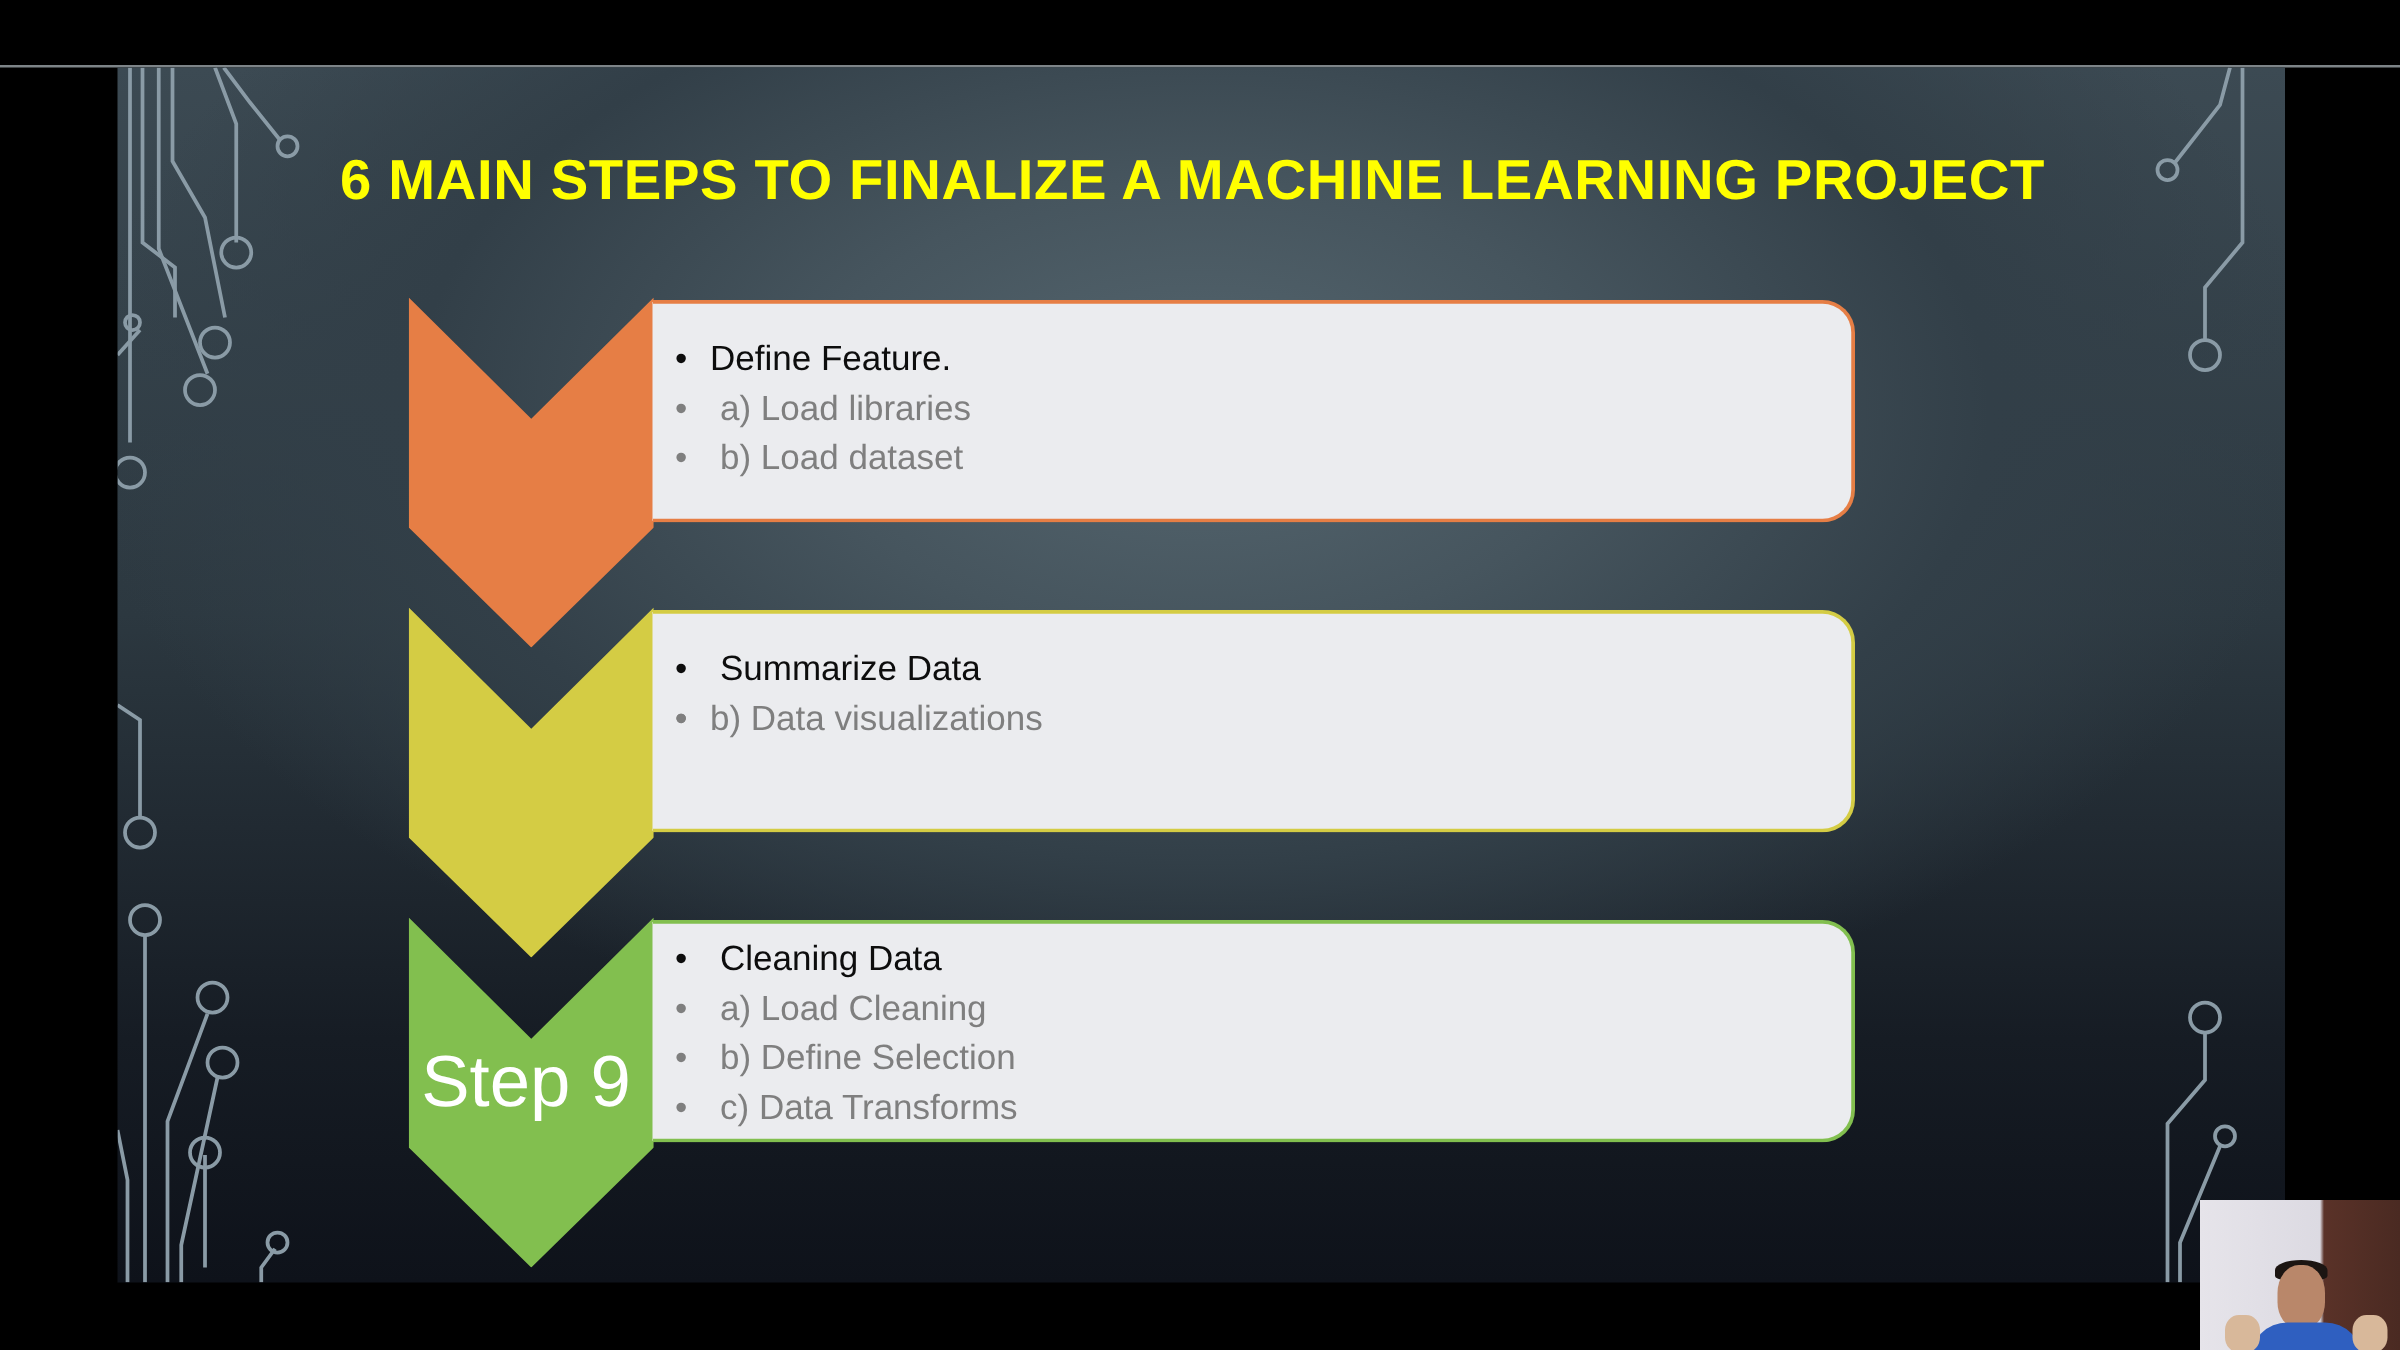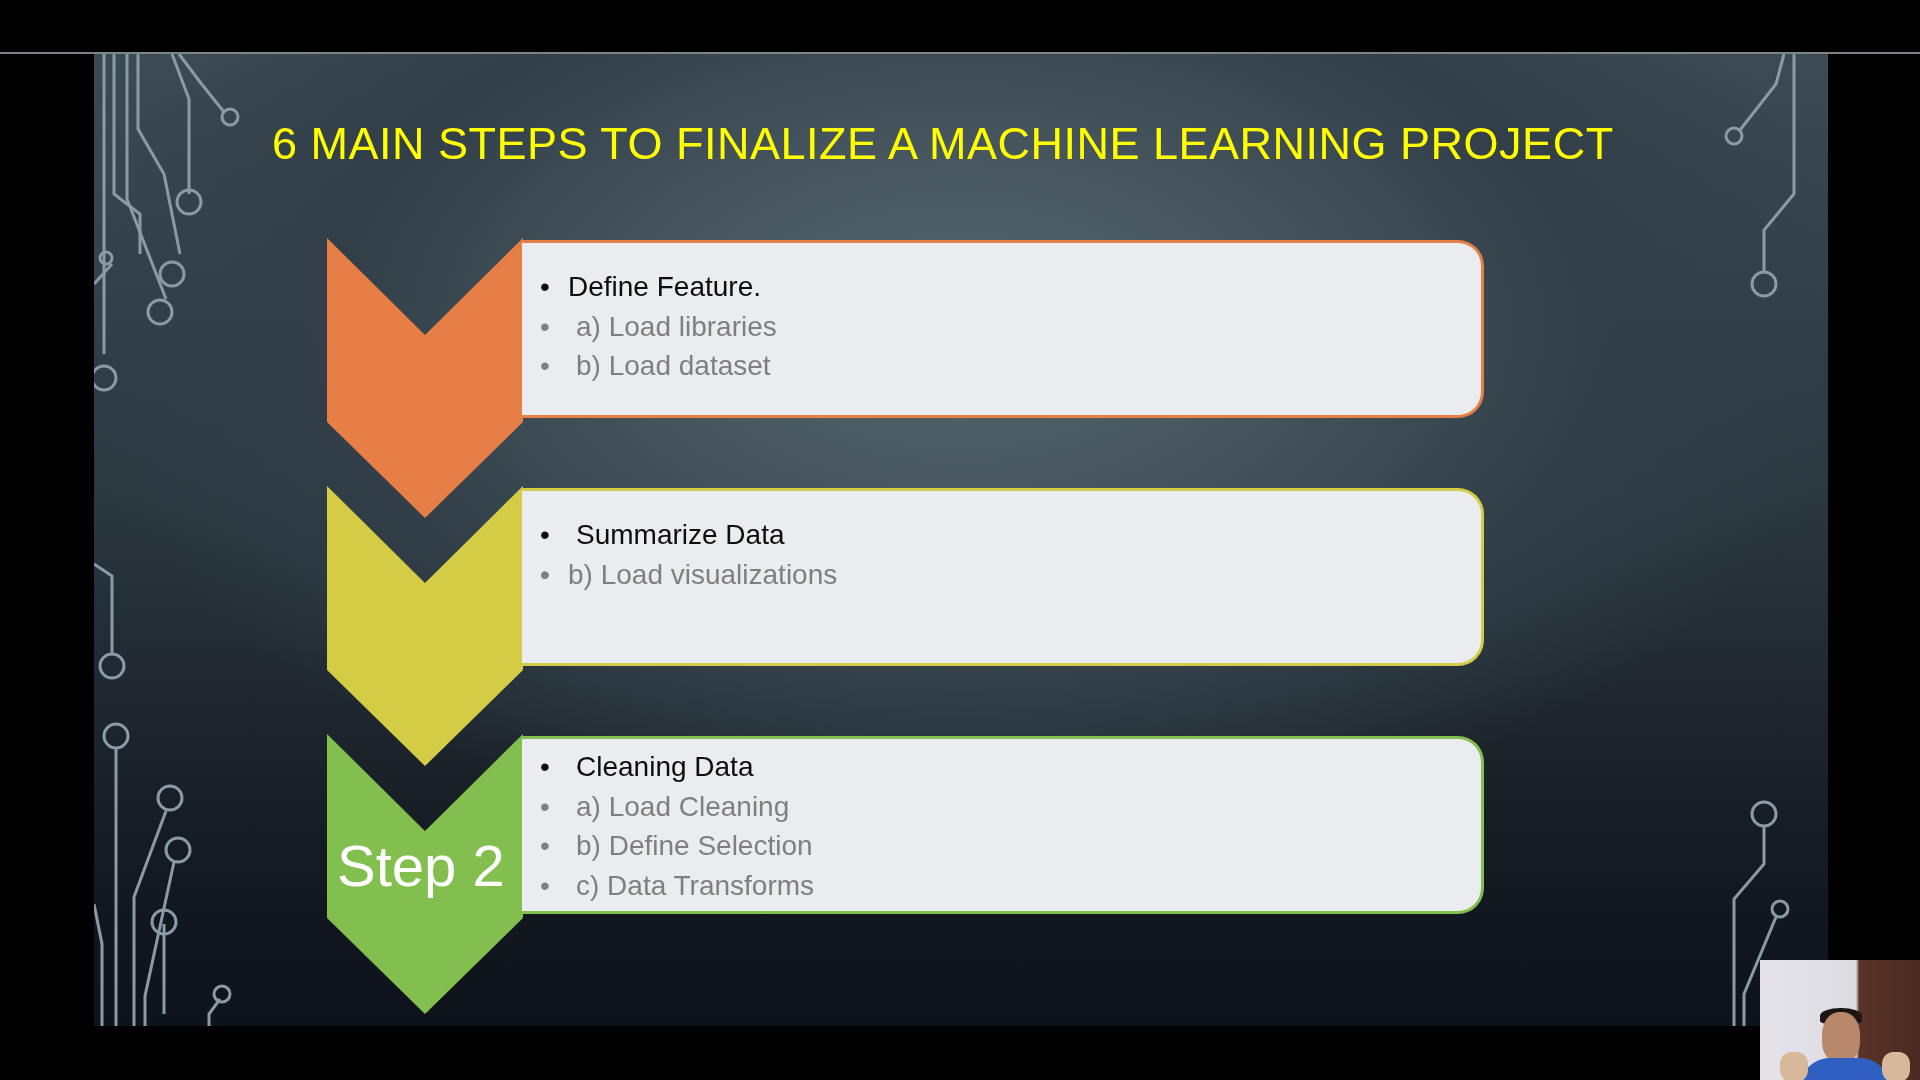--- a/index.html
+++ b/index.html
@@ -14,21 +14,21 @@
     .slide {
       position: absolute; left: 94px; top: 54px; width: 1734px; height: 972px;
       background:
         radial-gradient(ellipse 900px 520px at 50% 28%, #55666f 0%, #46555e 35%, #323f48 70%, rgba(20,26,34,0) 100%),
         linear-gradient(180deg, #3c4a53 0%, #2c3840 45%, #161c24 80%, #0e121a 100%);
       overflow: hidden;
     }
     .circuit { position: absolute; left: 0; top: 0; }
     .title {
       position: absolute; left: 178px; top: 64px; width: 1300px;
-      font-weight: normal; font-size: 45px; letter-spacing: 0.5px;
+      font-weight: bold; font-size: 45px; letter-spacing: 0.5px;
       color: #ffff00; white-space: nowrap;
     }
     .step {
       position: absolute; left: 233px; width: 1160px; height: 280px;
     }
     .chevron { position: absolute; left: 0; top: 0; width: 196px; height: 280px; }
     .step-label {
       position: absolute; left: 10px; top: 98px; width: 184px;
       font-size: 58px; color: #ffffff; white-space: nowrap;
     }
@@ -130,30 +130,30 @@
   </div>
 
   <div class="step" style="top:432px;">
     <svg class="chevron" viewBox="0 0 196 280">
       <polygon points="0,0 98,97 196,0 196,184 98,280 0,184" fill="#d4cc44"></polygon>
     </svg>
     <div class="card" style="border-color:#d4cc44;">
       <ul>
         <li class="head"><span class="dot">•</span><span style="padding-left:8px">Summarize Data</span></li>
         <li><span class="dot">•</span></li>
-        <li><span class="dot">•</span><span>b) Load visualizations</span></li>
+        <li><span class="dot">•</span><span>b) Data visualizations</span></li>
       </ul>
     </div>
   </div>
 
   <div class="step" style="top:680px;">
     <svg class="chevron" viewBox="0 0 196 280">
       <polygon points="0,0 98,97 196,0 196,184 98,280 0,184" fill="#82bf4f"></polygon>
     </svg>
-    <div class="step-label">Step 2</div>
+    <div class="step-label">Step 9</div>
     <div class="card" style="border-color:#82bf4f; padding-top:0;">
       <ul style="padding-top:8px;">
         <li class="head"><span class="dot">•</span><span style="padding-left:8px">Cleaning Data</span></li>
         <li><span class="dot">•</span><span style="padding-left:8px">a) Load Cleaning</span></li>
         <li><span class="dot">•</span><span style="padding-left:8px">b) Define Selection</span></li>
         <li><span class="dot">•</span><span style="padding-left:8px">c) Data Transforms</span></li>
       </ul>
     </div>
   </div>
 </div>

